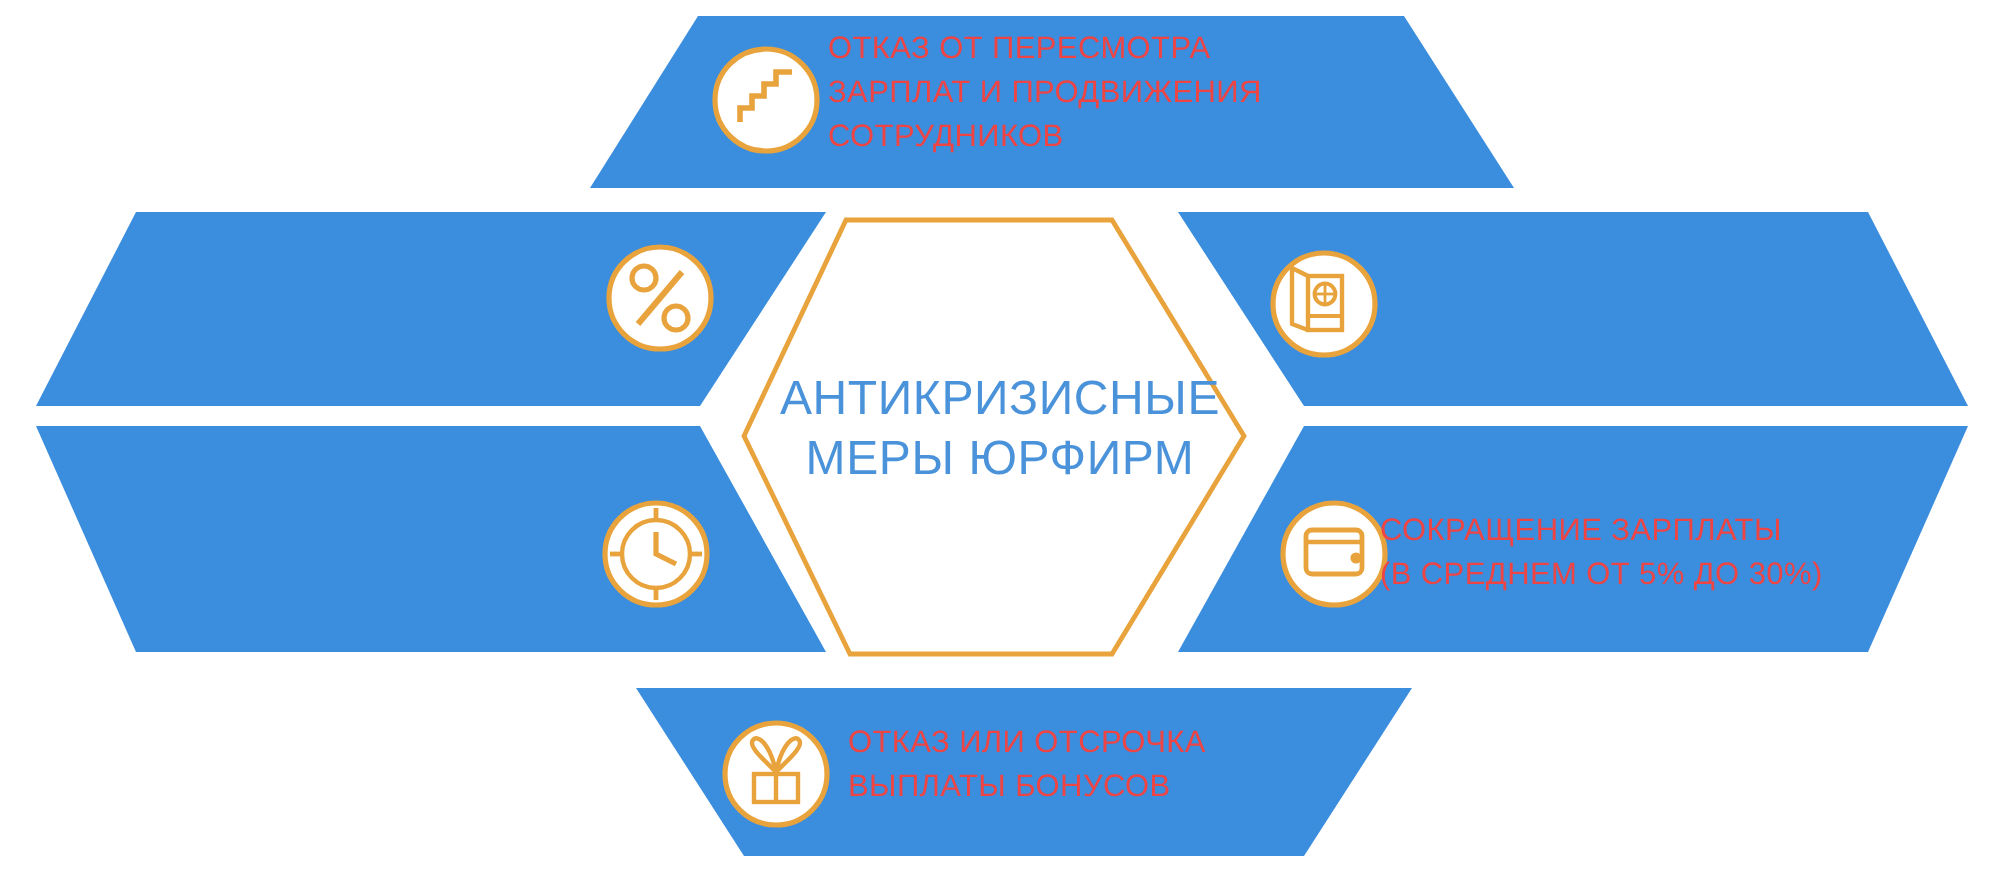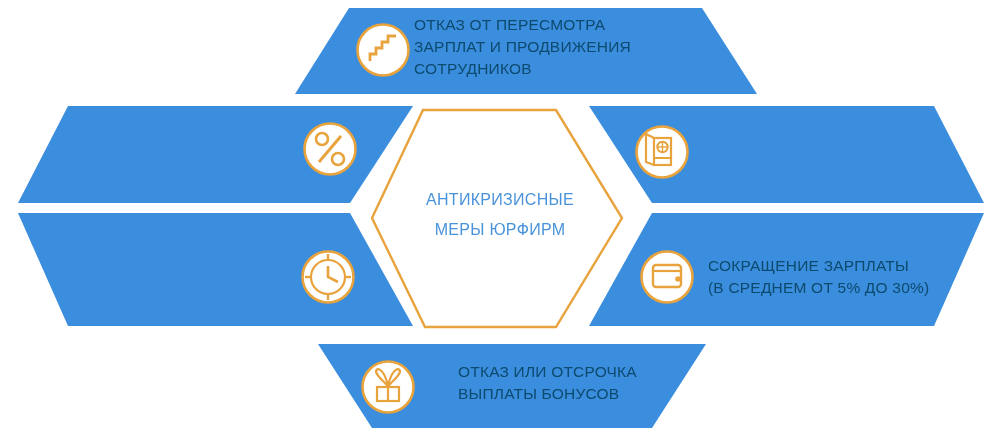--- a/index.html
+++ b/index.html
@@ -15,43 +15,43 @@
     background:#ffffff;
   }
   #stage svg.shapes{
     position:absolute;
     left:0; top:0;
     width:1000px;
     height:436px;
   }
   .txt{
     position:absolute;
-    color:#0c4a6e;
+    color:#ef4444;
     font-size:15.5px;
     line-height:22px;
     letter-spacing:.2px;
     white-space:pre-line;
     font-weight:400;
   }
   .center-txt{
     position:absolute;
     color:#4a93da;
-    font-size:16px;
+    font-size:24px;
     line-height:30px;
     text-align:center;
     white-space:pre-line;
     letter-spacing:.3px;
   }
   
   #t-top   { left:414px; top:14px;  width:260px; }
   #t-left1 { left:76px;  top:118px; width:250px; }
   #t-right1{ left:702px; top:110px; width:260px; }
   #t-left2 { left:76px;  top:231px; width:240px; }
-  #t-right2{ left:708px; top:255px; width:270px; }
-  #t-bottom{ left:424px; top:361px; width:270px;margin-left:34px; }
+  #t-right2{ left:690px; top:255px; width:270px; }
+  #t-bottom{ left:424px; top:361px; width:270px; }
   #t-center{ left:385px; top:185px; width:230px; }
 </style>
 </head>
 <body>
 
 <div id="stage">
 
   <svg class="shapes" viewBox="0 0 1000 436">
 
     <polygon points="349,8 702,8 757,94 295,94" fill="#3b8ddd"></polygon>

